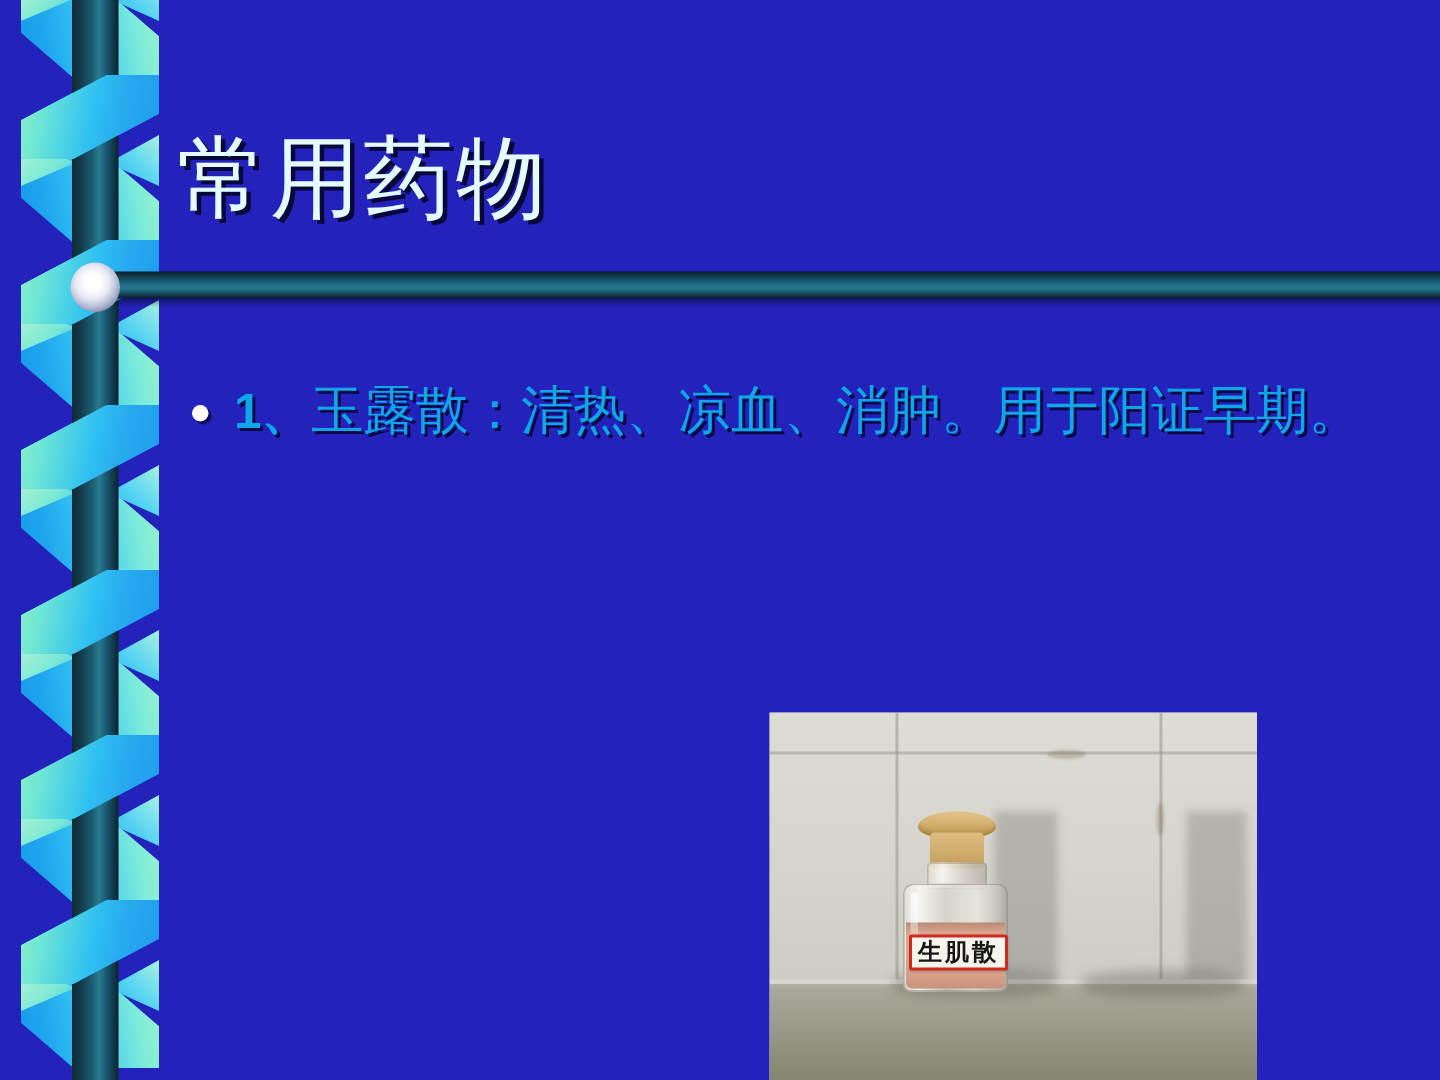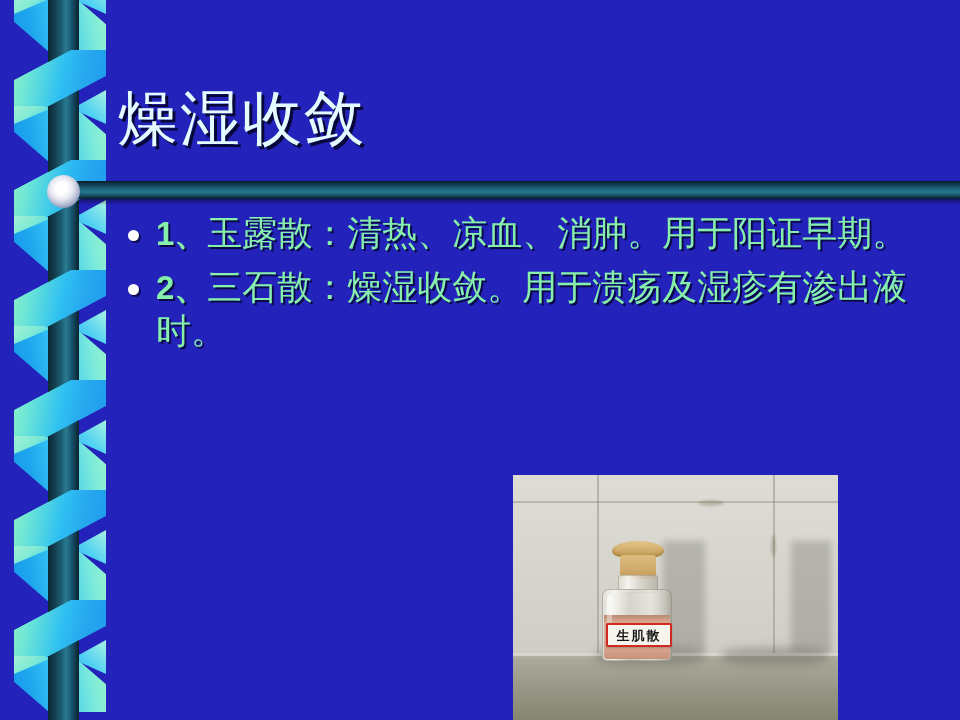--- a/index.html
+++ b/index.html
@@ -129,24 +129,25 @@
     position: absolute;
     left: 120px; top: 212px;
     width: 820px;
     z-index: 7;
   }
   .bullet-row {
     position: relative;
     display: block;
     padding-left: 36px;
     margin-bottom: 10px;
-    color: #86efac;
+    color: #0ea5e9;
     font-size: 35px;
     line-height: 1.26;
     text-shadow: 2px 2px 0 rgba(0,0,25,0.72);
+    margin-top: 40px;
   }
   .bullet-dot {
     position: absolute;
     left: 8px;
     top: 18px;
     width: 11px;
     height: 11px;
     border-radius: 50%;
     background: #ffffff;
     box-shadow: 2px 2px 0 rgba(0,0,25,0.6);
@@ -328,33 +329,29 @@
     <div class="pole-cover pc-a" style="top:270px"></div>
     <div class="pole-cover pc-a" style="top:380px"></div>
     <div class="pole-cover pc-a" style="top:490px"></div>
     <div class="pole-cover pc-a" style="top:600px"></div>
   </div>
 
   <div id="title-rule"></div>
   <div id="rule-shadow"></div>
   <div id="glow-sphere"></div>
 
-  <div id="title">燥湿收敛</div>
+  <div id="title">常用药物</div>
 
   <div id="body">
 
     <div class="bullet-row">
       <span class="bullet-dot"></span>
       <span class="bnum">1、</span><span class="btext">玉露散：清热、凉血、消肿。用于阳证早期。</span>
     </div>
 
-    <div class="bullet-row">
-      <span class="bullet-dot"></span>
-      <span class="bnum">2、</span><span class="btext">三石散：燥湿收敛。用于溃疡及湿疹有渗出液时。</span>
-    </div>
 
 
   </div>
 
   <div id="photo">
 
     <div class="tile-wall"></div>
     <div class="grout-v" style="left:84px"></div>
     <div class="grout-v" style="left:260px"></div>
     <div class="grout-h" style="top:26px"></div>
@@ -372,21 +369,21 @@
 
     <div class="bottle" style="left:89px; top:66px; width:70px; height:120px;">
       <div class="b-cork" style="left:10px; top:0px;  width:52px; height:17px;"></div>
       <div class="b-corkneck" style="left:18px; top:14px; width:36px; height:24px; border-radius:3px;"></div>
       <div class="b-neck" style="left:16px; top:34px; width:40px; height:18px; border-radius:3px;"></div>
       <div class="b-body" style="top:48px; height:72px;">
         <div class="b-powder" style="height:36px;"></div>
         <div class="b-powder-top" style="bottom:34px;"></div>
         <div class="b-gloss" style="left:5px; top:6px; width:5px; height:46px;"></div>
       </div>
-      <div class="b-label" style="left:4px; top:82px; width:62px; height:20px; font-size:13px;">
+      <div class="b-label" style="left:4px; top:82px; width:62px; height:20px; font-size:16px;">
         <span>生肌散</span>
       </div>
     </div>
 
 
   </div>
 
 </div>
 
 </body></html>

